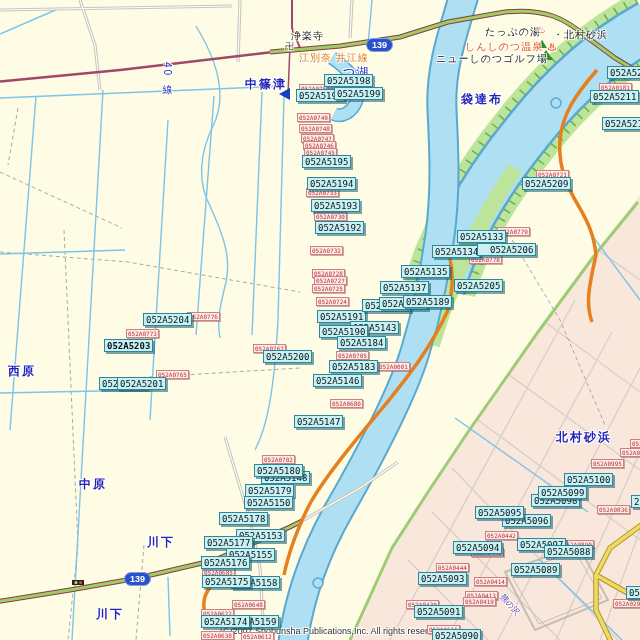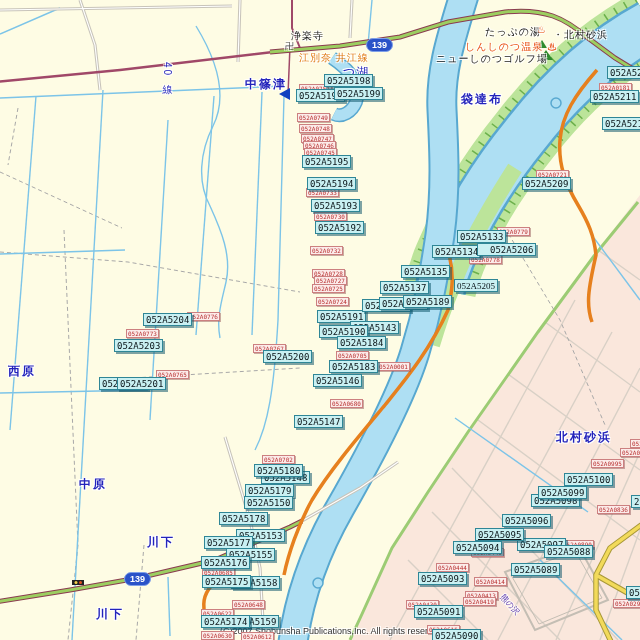--- a/index.html
+++ b/index.html
@@ -252,21 +252,21 @@
       <div class="lbl-c" style="left: 311px; top: 199px;">052A5193</div>
       <div class="lbl-c" style="left: 315px; top: 221px;">052A5192</div>
       <div class="lbl-c" style="left: 317px; top: 310px;">052A5191</div>
       <div class="lbl-c" style="left: 350px; top: 321px;">052A5143</div>
       <div class="lbl-c" style="left: 319px; top: 325px;">052A5190</div>
       <div class="lbl-c" style="left: 337px; top: 336px;">052A5184</div>
       <div class="lbl-c" style="left: 329px; top: 360px;">052A5183</div>
       <div class="lbl-c" style="left: 313px; top: 374px;">052A5146</div>
       <div class="lbl-c" style="left: 294px; top: 415px;">052A5147</div>
       <div class="lbl-c" style="left: 143px; top: 313px;">052A5204</div>
-      <div class="lbl-c" style="left: 114px; top: 339px;">052A5203</div>
+      <div class="lbl-c" style="left: 104px; top: 339px; font-weight: bold;">052A5203</div>
       <div class="lbl-c" style="left: 99px; top: 377px;">052A5202</div>
       <div class="lbl-c" style="left: 117px; top: 377px;">052A5201</div>
       <div class="lbl-c" style="left: 263px; top: 350px;">052A5200</div>
       <div class="lbl-c" style="left: 261px; top: 471px;">052A5148</div>
       <div class="lbl-c" style="left: 254px; top: 464px;">052A5180</div>
       <div class="lbl-c" style="left: 245px; top: 484px;">052A5179</div>
       <div class="lbl-c" style="left: 244px; top: 496px;">052A5150</div>
       <div class="lbl-c" style="left: 219px; top: 512px;">052A5178</div>
       <div class="lbl-c" style="left: 236px; top: 529px;">052A5153</div>
       <div class="lbl-c" style="left: 204px; top: 536px;">052A5177</div>
@@ -274,34 +274,34 @@
       <div class="lbl-c" style="left: 201px; top: 556px;">052A5176</div>
       <div class="lbl-c" style="left: 231px; top: 576px;">052A5158</div>
       <div class="lbl-c" style="left: 202px; top: 575px;">052A5175</div>
       <div class="lbl-c" style="left: 230px; top: 615px;">052A5159</div>
       <div class="lbl-c" style="left: 201px; top: 615px;">052A5174</div>
       <div class="lbl-c" style="left: 439px; top: 230px; margin-left: 18px;">052A5133</div>
       <div class="lbl-c" style="left: 432px; top: 245px;">052A5134</div>
       <div class="lbl-c" style="left: 477px; top: 243px; padding-left: 12px;">052A5206</div>
       <div class="lbl-c" style="left: 401px; top: 265px;">052A5135</div>
       <div class="lbl-c" style="left: 380px; top: 281px;">052A5137</div>
-      <div class="lbl-c" style="left: 454px; top: 279px; font-family: Liberation Serif, serif;">052A5205</div>
+      <div class="lbl-c" style="left: 454px; top: 279px;">052A5205</div>
       <div class="lbl-c" style="left: 362px; top: 299px;">052A5136</div>
       <div class="lbl-c" style="left: 379px; top: 297px;">052A5138</div>
       <div class="lbl-c" style="left: 403px; top: 295px;">052A5189</div>
       <div class="lbl-c" style="left: 607px; top: 66px;">052A5212</div>
       <div class="lbl-c" style="left: 590px; top: 90px;">052A5211</div>
       <div class="lbl-c" style="left: 602px; top: 117px;">052A5210</div>
       <div class="lbl-c" style="left: 522px; top: 177px;">052A5209</div>
       <div class="lbl-c" style="left: 564px; top: 473px;">052A5100</div>
       <div class="lbl-c" style="left: 531px; top: 494px;">052A5098</div>
       <div class="lbl-c" style="left: 538px; top: 486px;">052A5099</div>
       <div class="lbl-c" style="left: 517px; top: 502px; margin-top: 36px;">052A5097</div>
       <div class="lbl-c" style="left: 502px; top: 514px;">052A5096</div>
-      <div class="lbl-c" style="left: 475px; top: 528px; text-decoration: underline;">052A5095</div>
+      <div class="lbl-c" style="left: 475px; top: 506px;">052A5095</div>
       <div class="lbl-c" style="left: 453px; top: 541px;">052A5094</div>
       <div class="lbl-c" style="left: 418px; top: 572px;">052A5093</div>
       <div class="lbl-c" style="left: 414px; top: 605px;">052A5091</div>
       <div class="lbl-c" style="left: 432px; top: 629px;">052A5090</div>
       <div class="lbl-c" style="left: 544px; top: 545px;">052A5088</div>
       <div class="lbl-c" style="left: 511px; top: 563px;">052A5089</div>
       <div class="lbl-c" style="left: 626px; top: 586px;">052A5087</div>
       <div class="lbl-c" style="left: 631px; top: 495px;">2</div>
     </div>
 </div>

